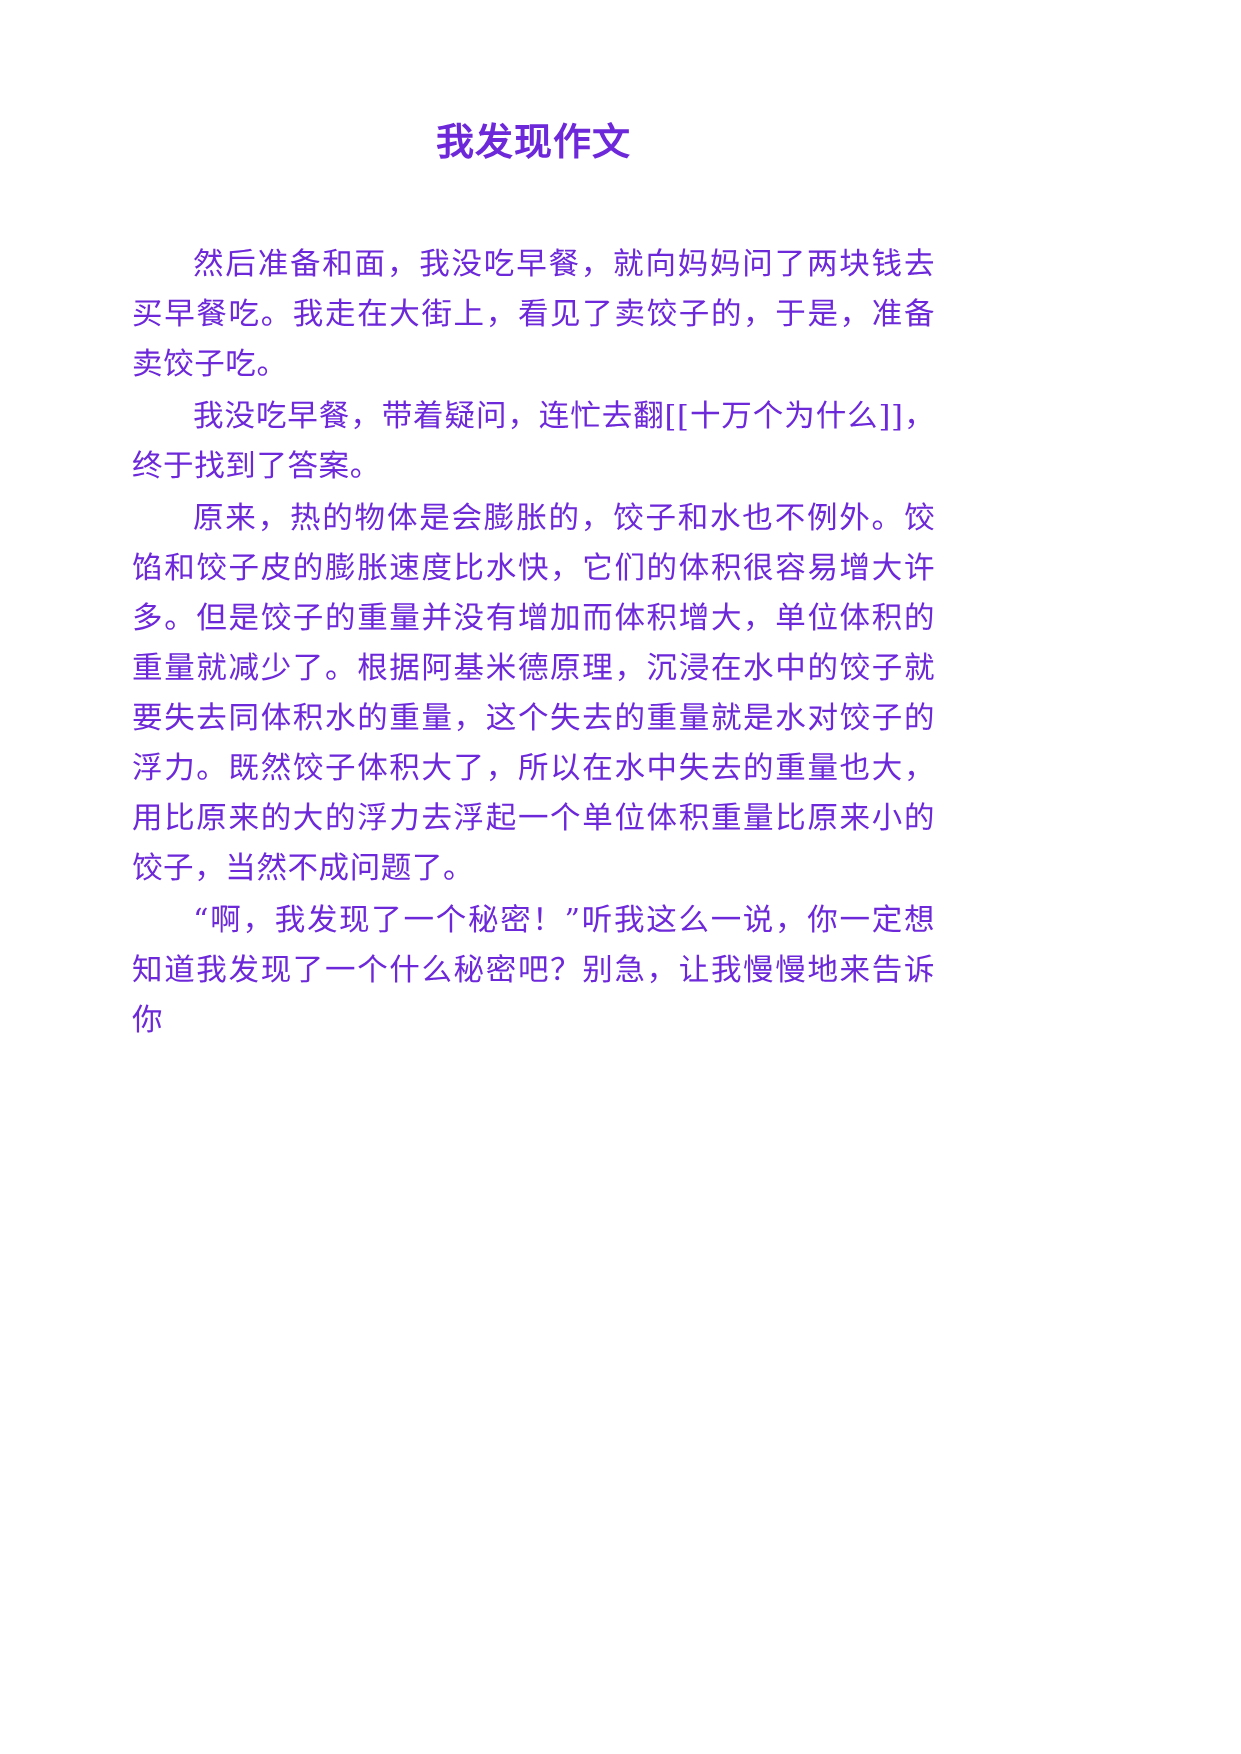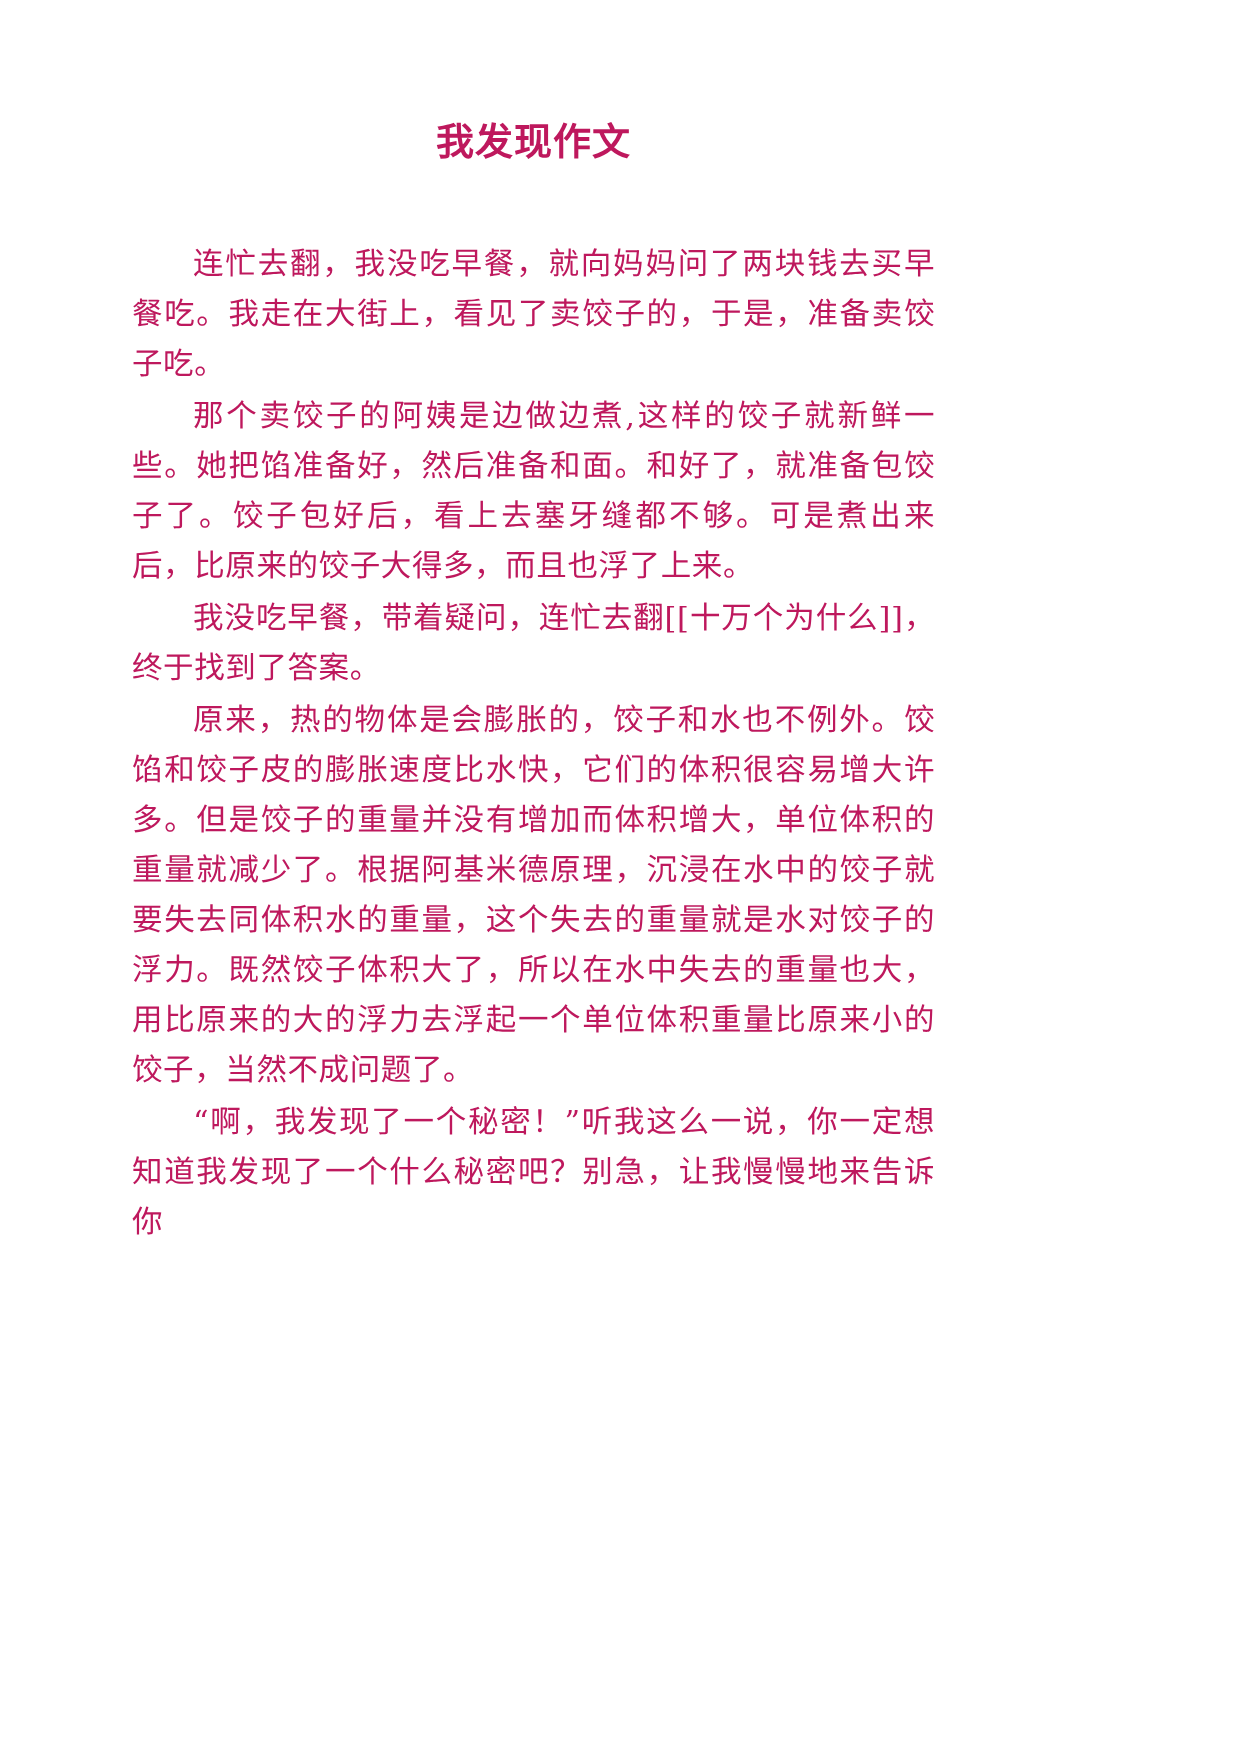--- a/index.html
+++ b/index.html
@@ -9,21 +9,21 @@
     background: #ffffff;
   }
   .page {
     position: relative;
     width: 1007px;
     height: 1754px;
     background: #ffffff;
     box-sizing: border-box;
     padding: 118px 72px 0 132px;
     font-family: "DejaVu Serif", "Liberation Serif", serif;
-    color: #be185d;
+    color: #6d28d9;
     overflow: hidden;
   }
   .doc-title {
     font-family: "DejaVu Sans", "Liberation Sans", sans-serif;
     font-weight: bold;
     font-size: 38px;
     text-align: center;
     letter-spacing: 1px;
     margin: 0;
     padding: 0;
@@ -44,20 +44,19 @@
   }
 </style>
 </head>
 <body>
 
 <div class="page">
 
   <h1 class="doc-title">我发现作文</h1>
 
   <div class="body-block">
-    <p class="para">连忙去翻，我没吃早餐，就向妈妈问了两块钱去买早餐吃。我走在大街上，看见了卖饺子的，于是，准备卖饺子吃。</p>
-    <p class="para">那个卖饺子的阿姨是边做边煮,这样的饺子就新鲜一些。她把馅准备好，然后准备和面。和好了，就准备包饺子了。饺子包好后，看上去塞牙缝都不够。可是煮出来后，比原来的饺子大得多，而且也浮了上来。</p>
+    <p class="para">然后准备和面，我没吃早餐，就向妈妈问了两块钱去买早餐吃。我走在大街上，看见了卖饺子的，于是，准备卖饺子吃。</p>
     <p class="para">我没吃早餐，带着疑问，连忙去翻[[十万个为什么]]，终于找到了答案。</p>
     <p class="para">原来，热的物体是会膨胀的，饺子和水也不例外。饺馅和饺子皮的膨胀速度比水快，它们的体积很容易增大许多。但是饺子的重量并没有增加而体积增大，单位体积的重量就减少了。根据阿基米德原理，沉浸在水中的饺子就要失去同体积水的重量，这个失去的重量就是水对饺子的浮力。既然饺子体积大了，所以在水中失去的重量也大，用比原来的大的浮力去浮起一个单位体积重量比原来小的饺子，当然不成问题了。</p>
     <p class="para">“啊，我发现了一个秘密！”听我这么一说，你一定想知道我发现了一个什么秘密吧？别急，让我慢慢地来告诉你</p>
   </div>
 
 </div>
 
 </body></html>

